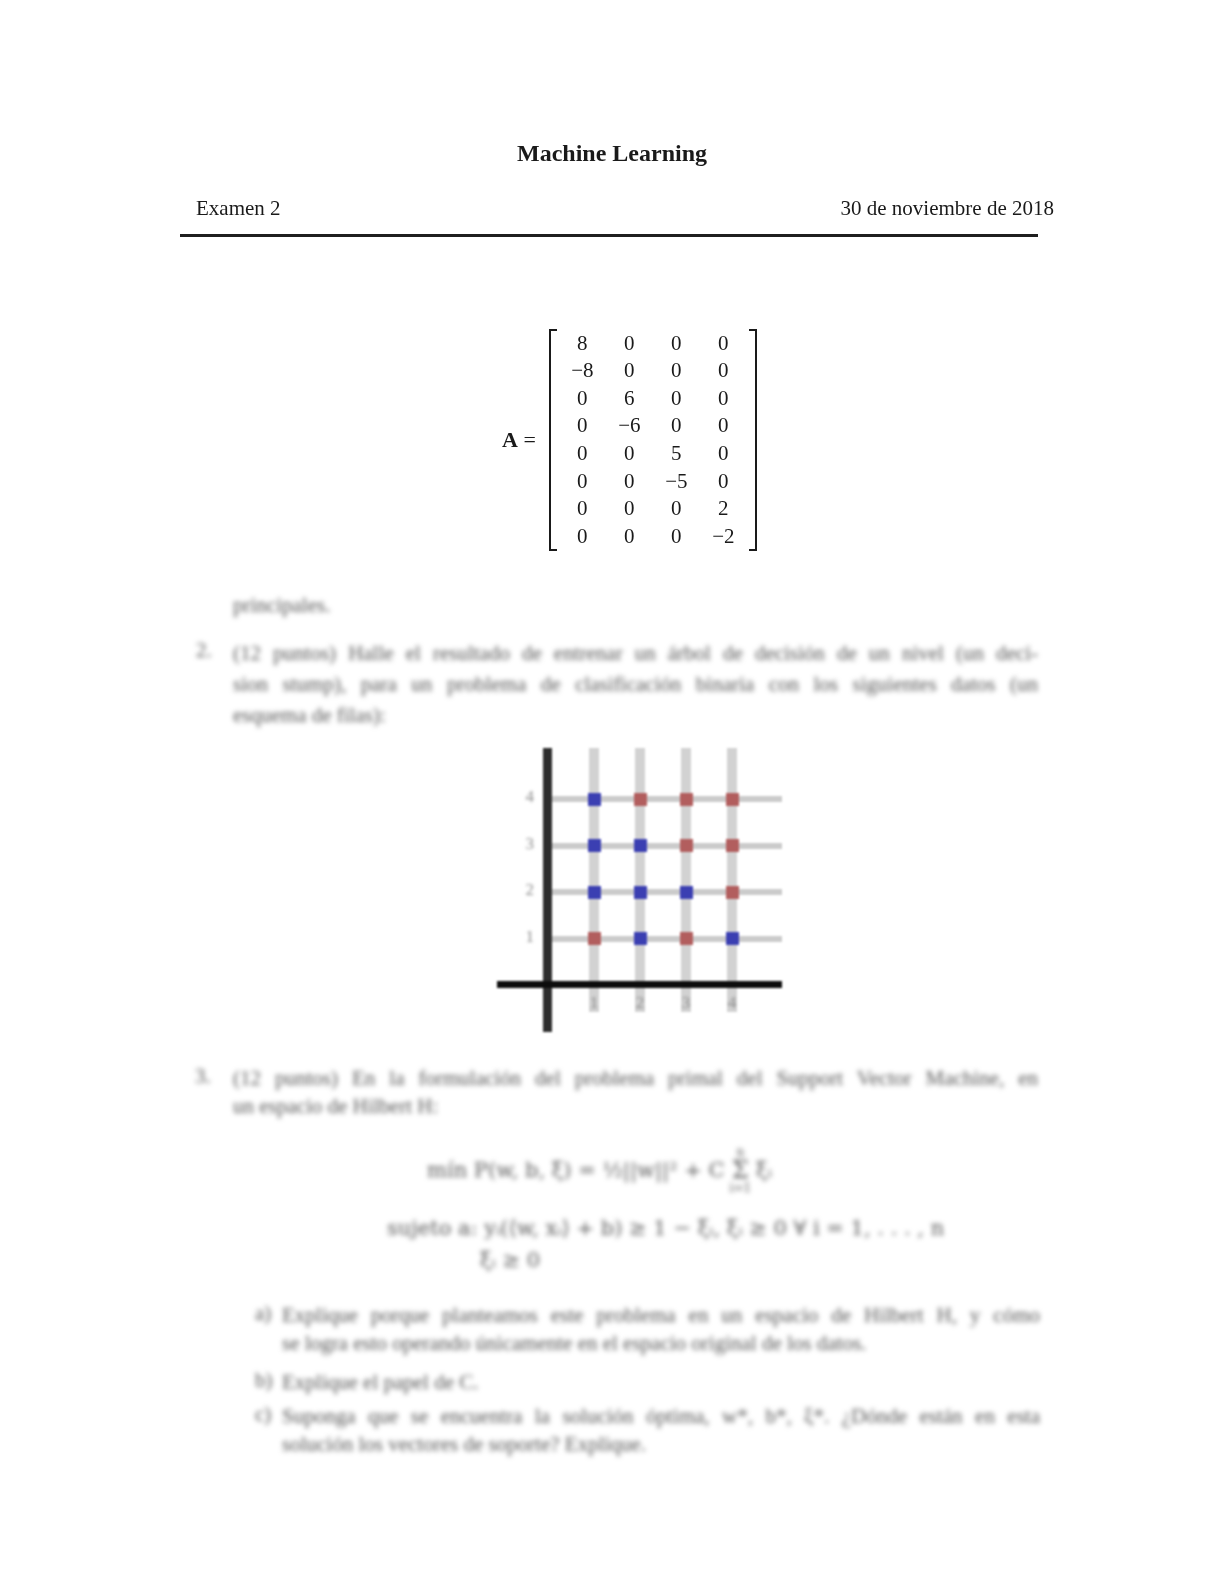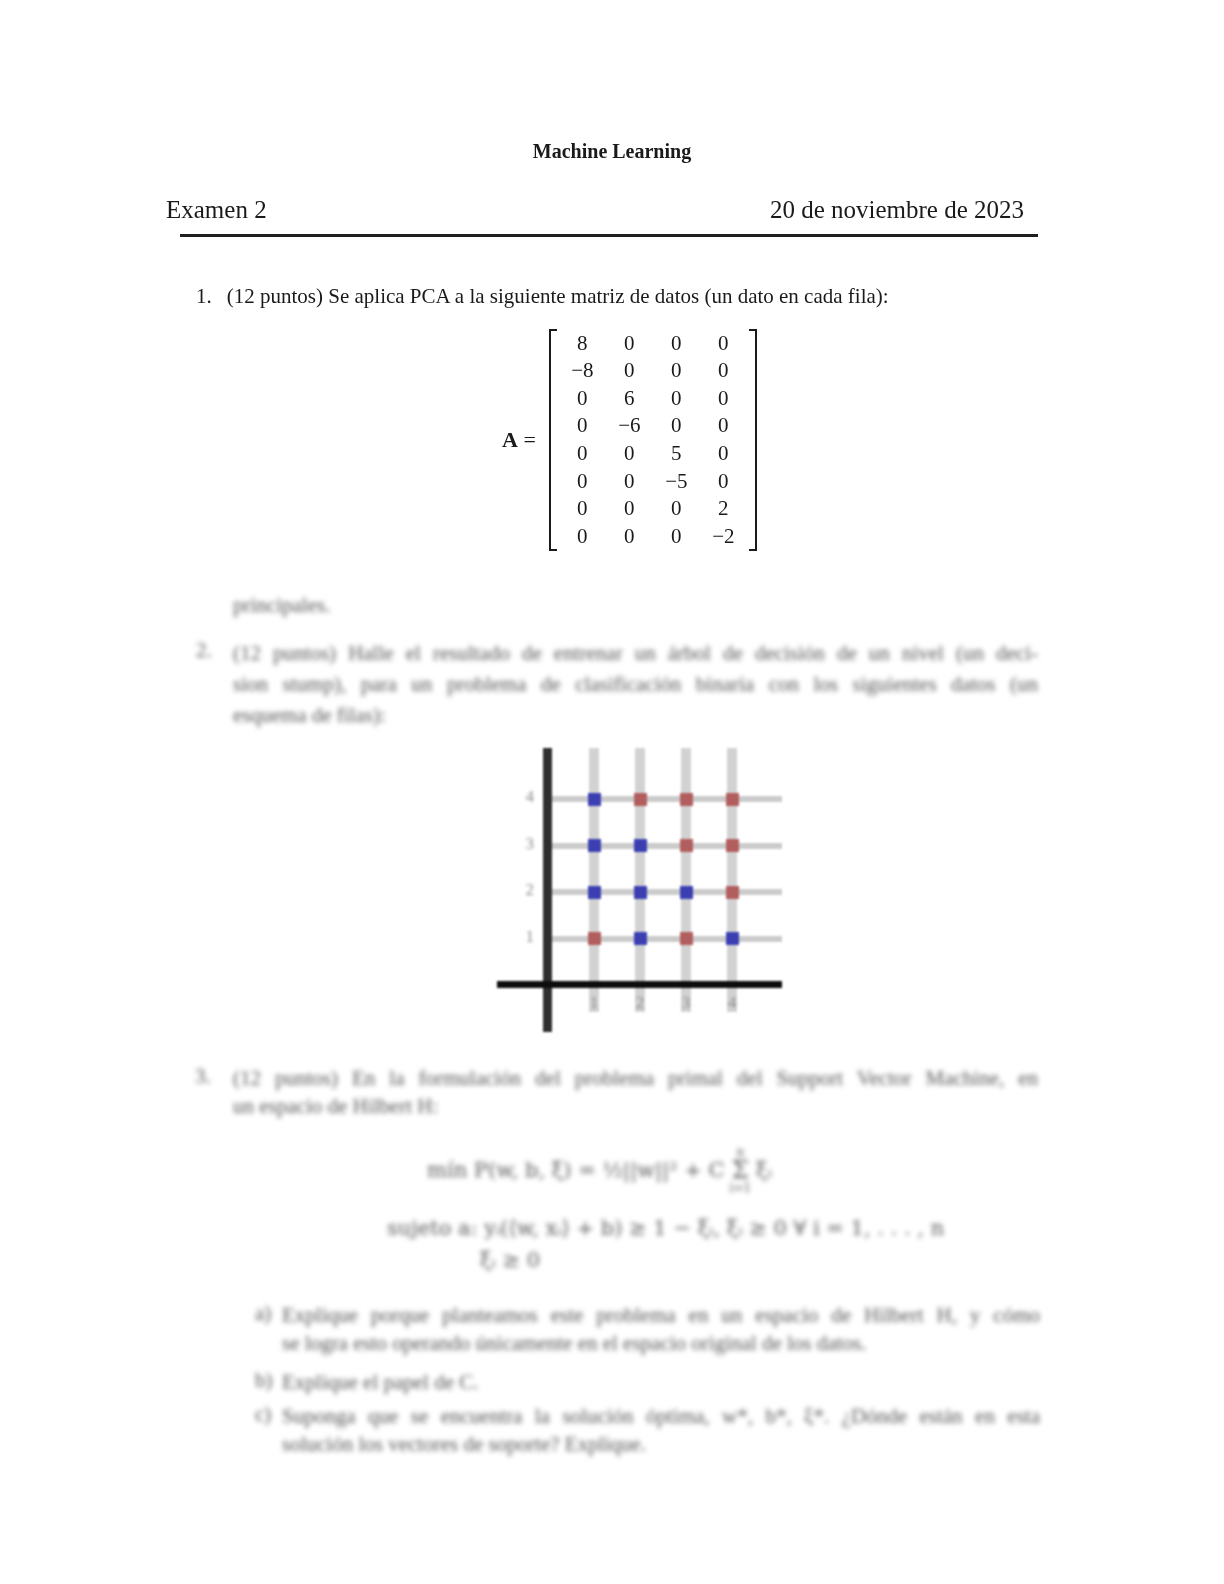--- a/index.html
+++ b/index.html
@@ -3,23 +3,23 @@
 <meta charset="utf-8">
 <style>
   html,body { margin:0; padding:0; background:#ffffff; }
   .page {
     position:relative; width:1224px; height:1584px; background:#ffffff;
     font-family:"Liberation Serif", serif; color:#1a1a1a; overflow:hidden;
   }
   .abs { position:absolute; }
 
   .title { top:140px; left:0; width:1224px; text-align:center;
-           font-size:20px; font-weight:bold; }
-  .subhead { top:196px; left:166px; width:858px; display:flex;
-             justify-content:space-between; font-size:25px; }
+           font-size:24px; font-weight:bold; }
+  .subhead { top:196px; left:196px; width:858px; display:flex;
+             justify-content:space-between; font-size:21px; }
   .rule { top:234px; left:180px; width:858px; height:2.5px; background:#1f1f1f; }
 
   .qnum { display:inline-block; margin-right:15px; }
   .q1-line { top:284px; left:196px; width:850px; font-size:21px; }
 
   
   .matrix-block { top:329px; left:502px; display:flex; align-items:center; }
   .mat-lhs { font-size:22px; margin-right:13px; }
   .bracket { display:inline-block; width:8px; height:222px; box-sizing:border-box; }
   .bracket-l { border:2.5px solid #1a1a1a; border-right:none; }
@@ -75,28 +75,25 @@
 </style>
 </head>
 <body>
 
 <div class="page">
 
   <div class="abs title">Machine Learning</div>
 
   <div class="abs subhead">
     <span>Examen 2</span>
-    <span>20 de noviembre de 2023</span>
+    <span>30 de noviembre de 2018</span>
   </div>
 
   <div class="abs rule"></div>
 
-  <div class="abs q1-line">
-    <span class="qnum">1.</span><span>(12 puntos) Se aplica PCA a la siguiente matriz de datos (un dato en cada fila):</span>
-  </div>
 
   <div class="abs matrix-block">
     <span class="mat-lhs"><b>A</b> <span>=</span></span>
     <span class="bracket bracket-l"></span>
     <div class="matrix-grid">
         <div class="cell">8</div>
         <div class="cell">0</div>
         <div class="cell">0</div>
         <div class="cell">0</div>
         <div class="cell">−8</div>

